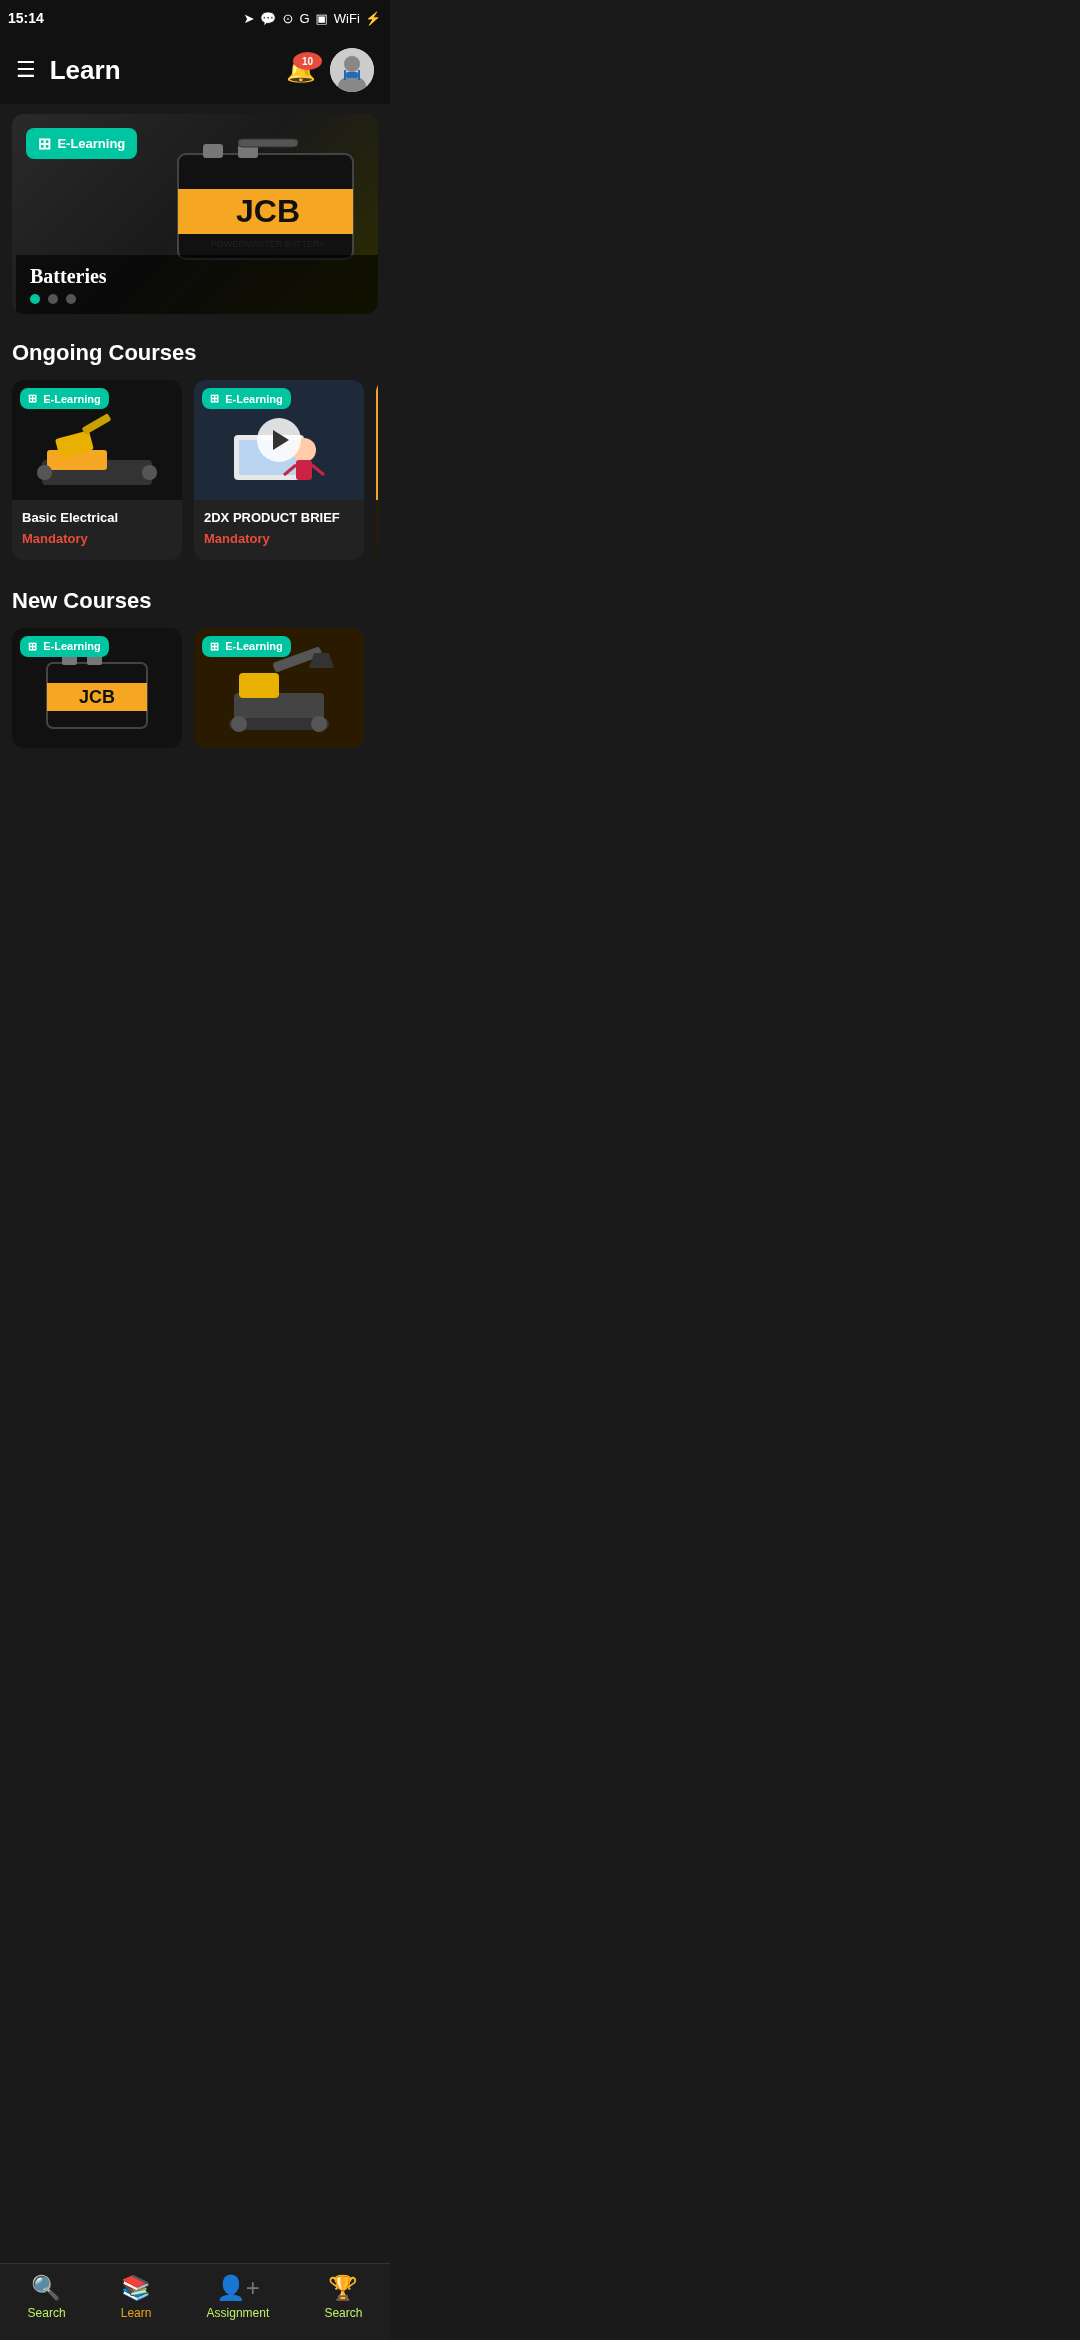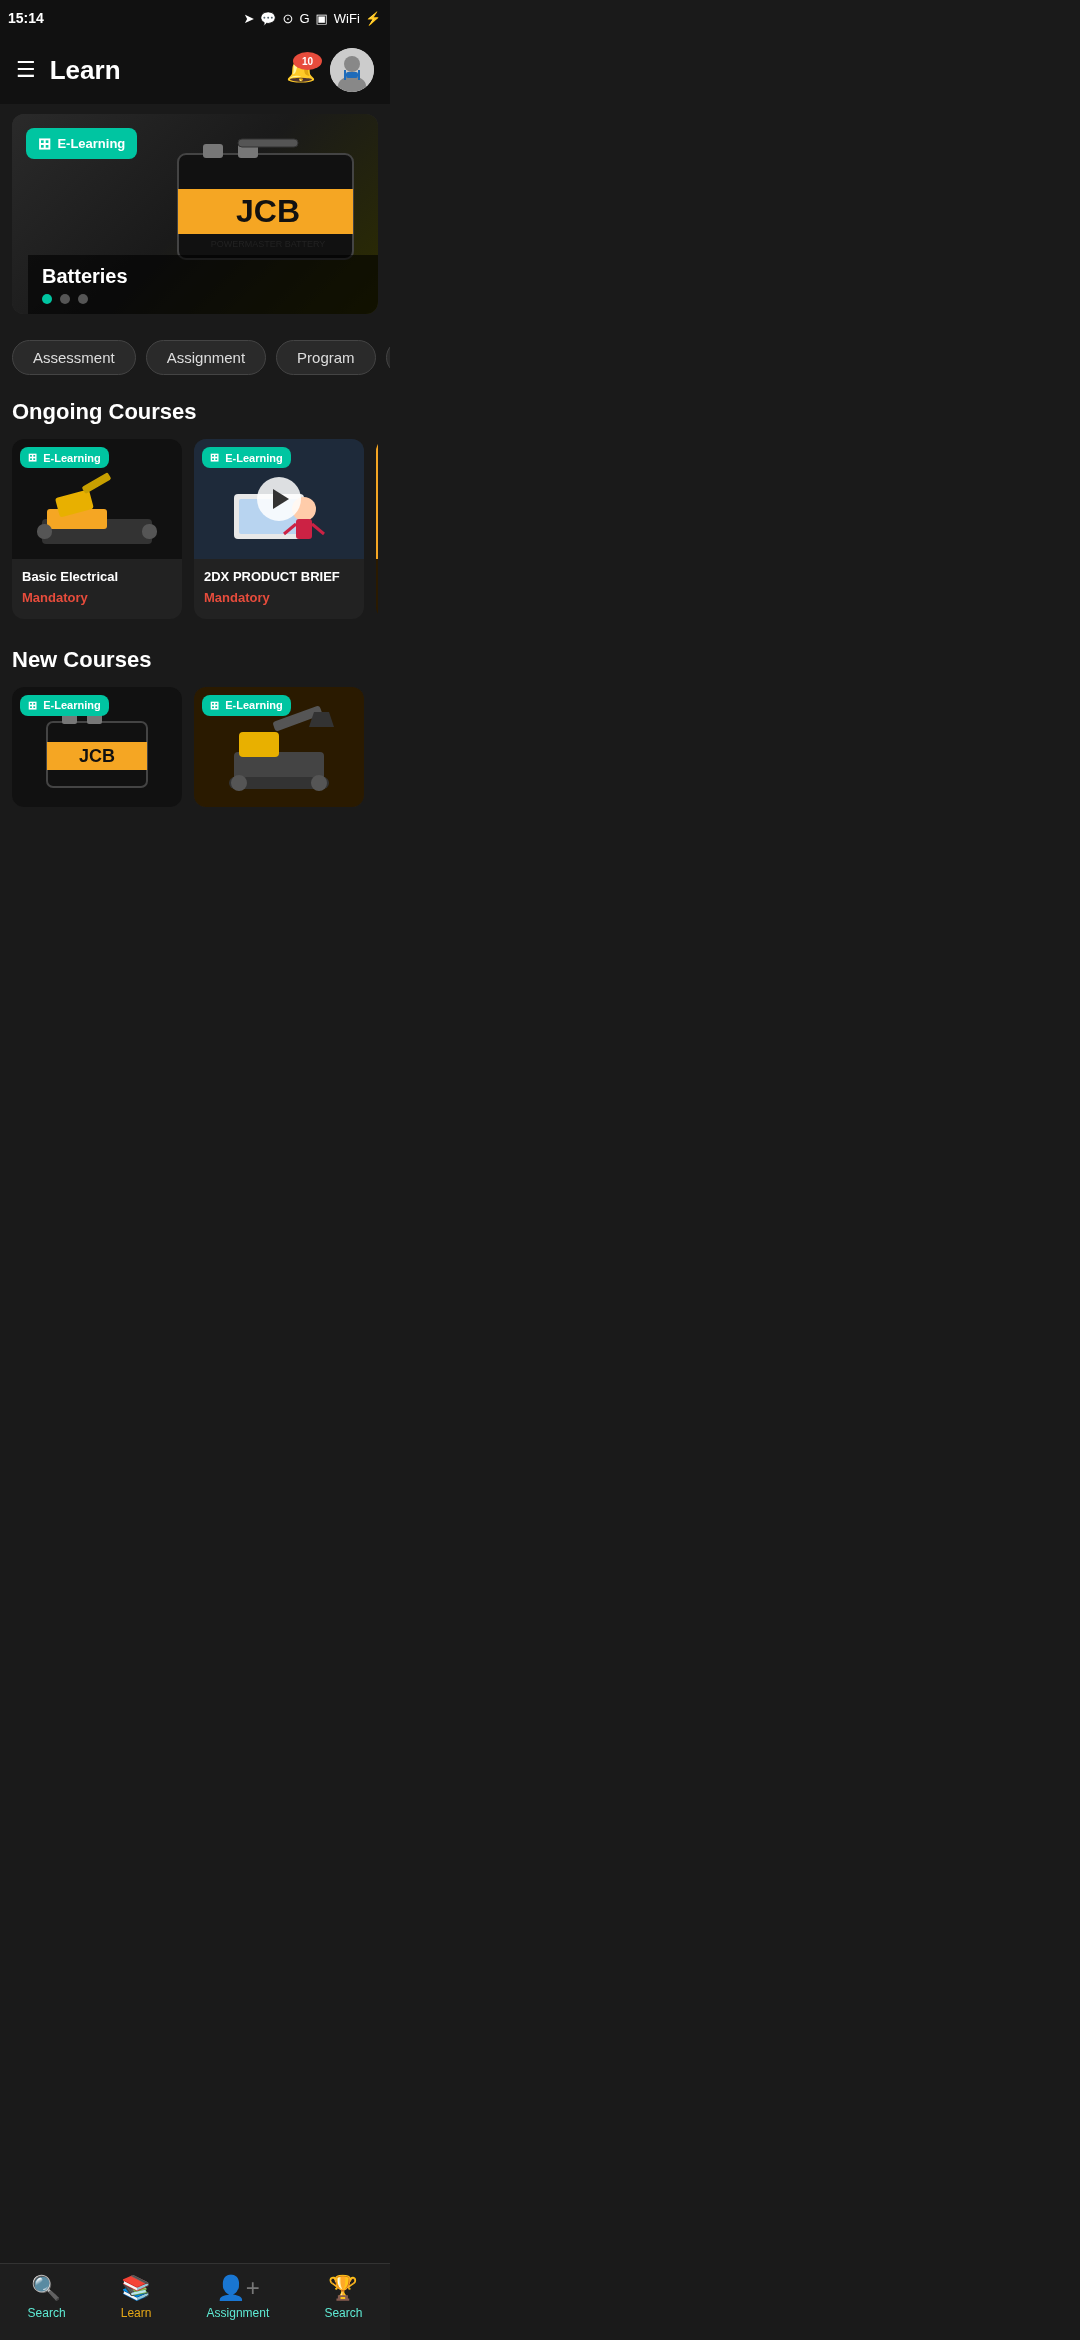--- a/index.html
+++ b/index.html
@@ -131,24 +131,25 @@
       align-items: center;
       gap: 6px;
       z-index: 2;
     }
     .elearning-badge .badge-icon {
       font-size: 16px;
     }
     .hero-title-bar {
       position: absolute;
       bottom: 0;
-      left: 16px;
+      left: 4px;
       right: 0;
       background: rgba(0,0,0,0.6);
       padding: 10px 14px;
+      font-family: Liberation Serif, serif;
     }
     .hero-title {
       font-size: 20px;
       font-weight: 700;
       color: #fff;
     }
     .hero-dots {
       display: flex;
       gap: 8px;
       margin-top: 6px;
@@ -286,21 +287,21 @@
     }
     .nav-icon {
       font-size: 24px;
       color: #777;
     }
     .nav-item.active .nav-icon {
       color: #e6a817;
     }
     .nav-label {
       font-size: 12px;
-      color: #5eead4;
+      color: #bef264;
     }
     .nav-item.active .nav-label {
       color: #e6a817;
     }
 
     .content-area {
       padding-bottom: 120px;
     }
 
     
@@ -379,26 +380,20 @@
     <div class="hero-title-bar">
       <div class="hero-title">Batteries</div>
       <div class="hero-dots">
         <div class="dot active"></div>
         <div class="dot"></div>
         <div class="dot"></div>
       </div>
     </div>
   </div>
 
-  <div class="filter-pills">
-    <div class="pill">Assessment</div>
-    <div class="pill">Assignment</div>
-    <div class="pill">Program</div>
-    <div class="pill">(</div>
-  </div>
 
   <div class="section">
     <div class="section-title">Ongoing Courses</div>
     <div class="cards-row">
 
       <div class="course-card">
         <div class="card-image card-bg-dark">
           <div class="elearning-badge" style="z-index:2;">
             <span>⊞</span>
             <span>E-Learning</span>

